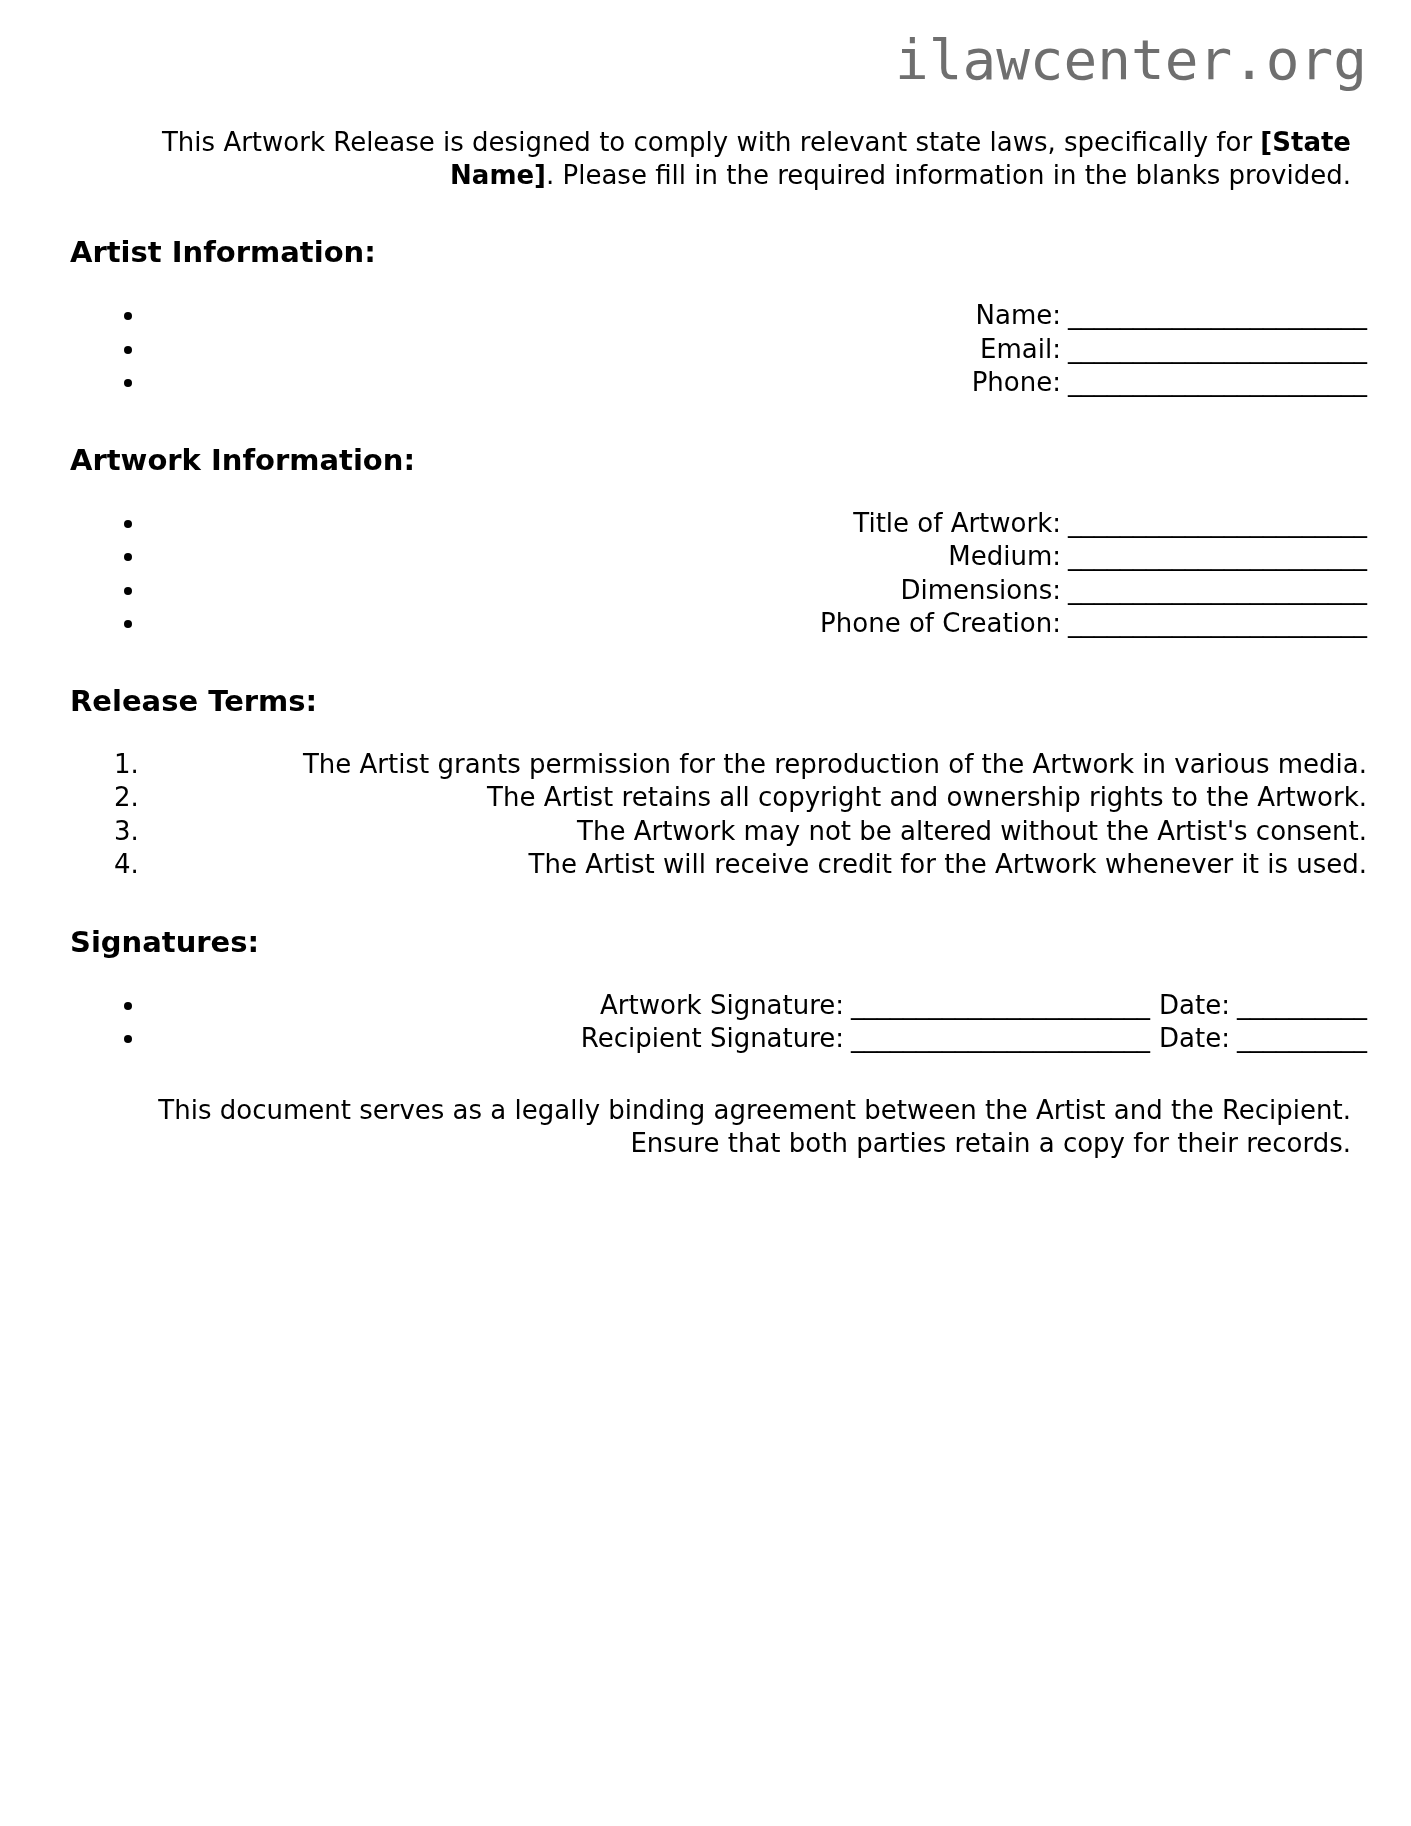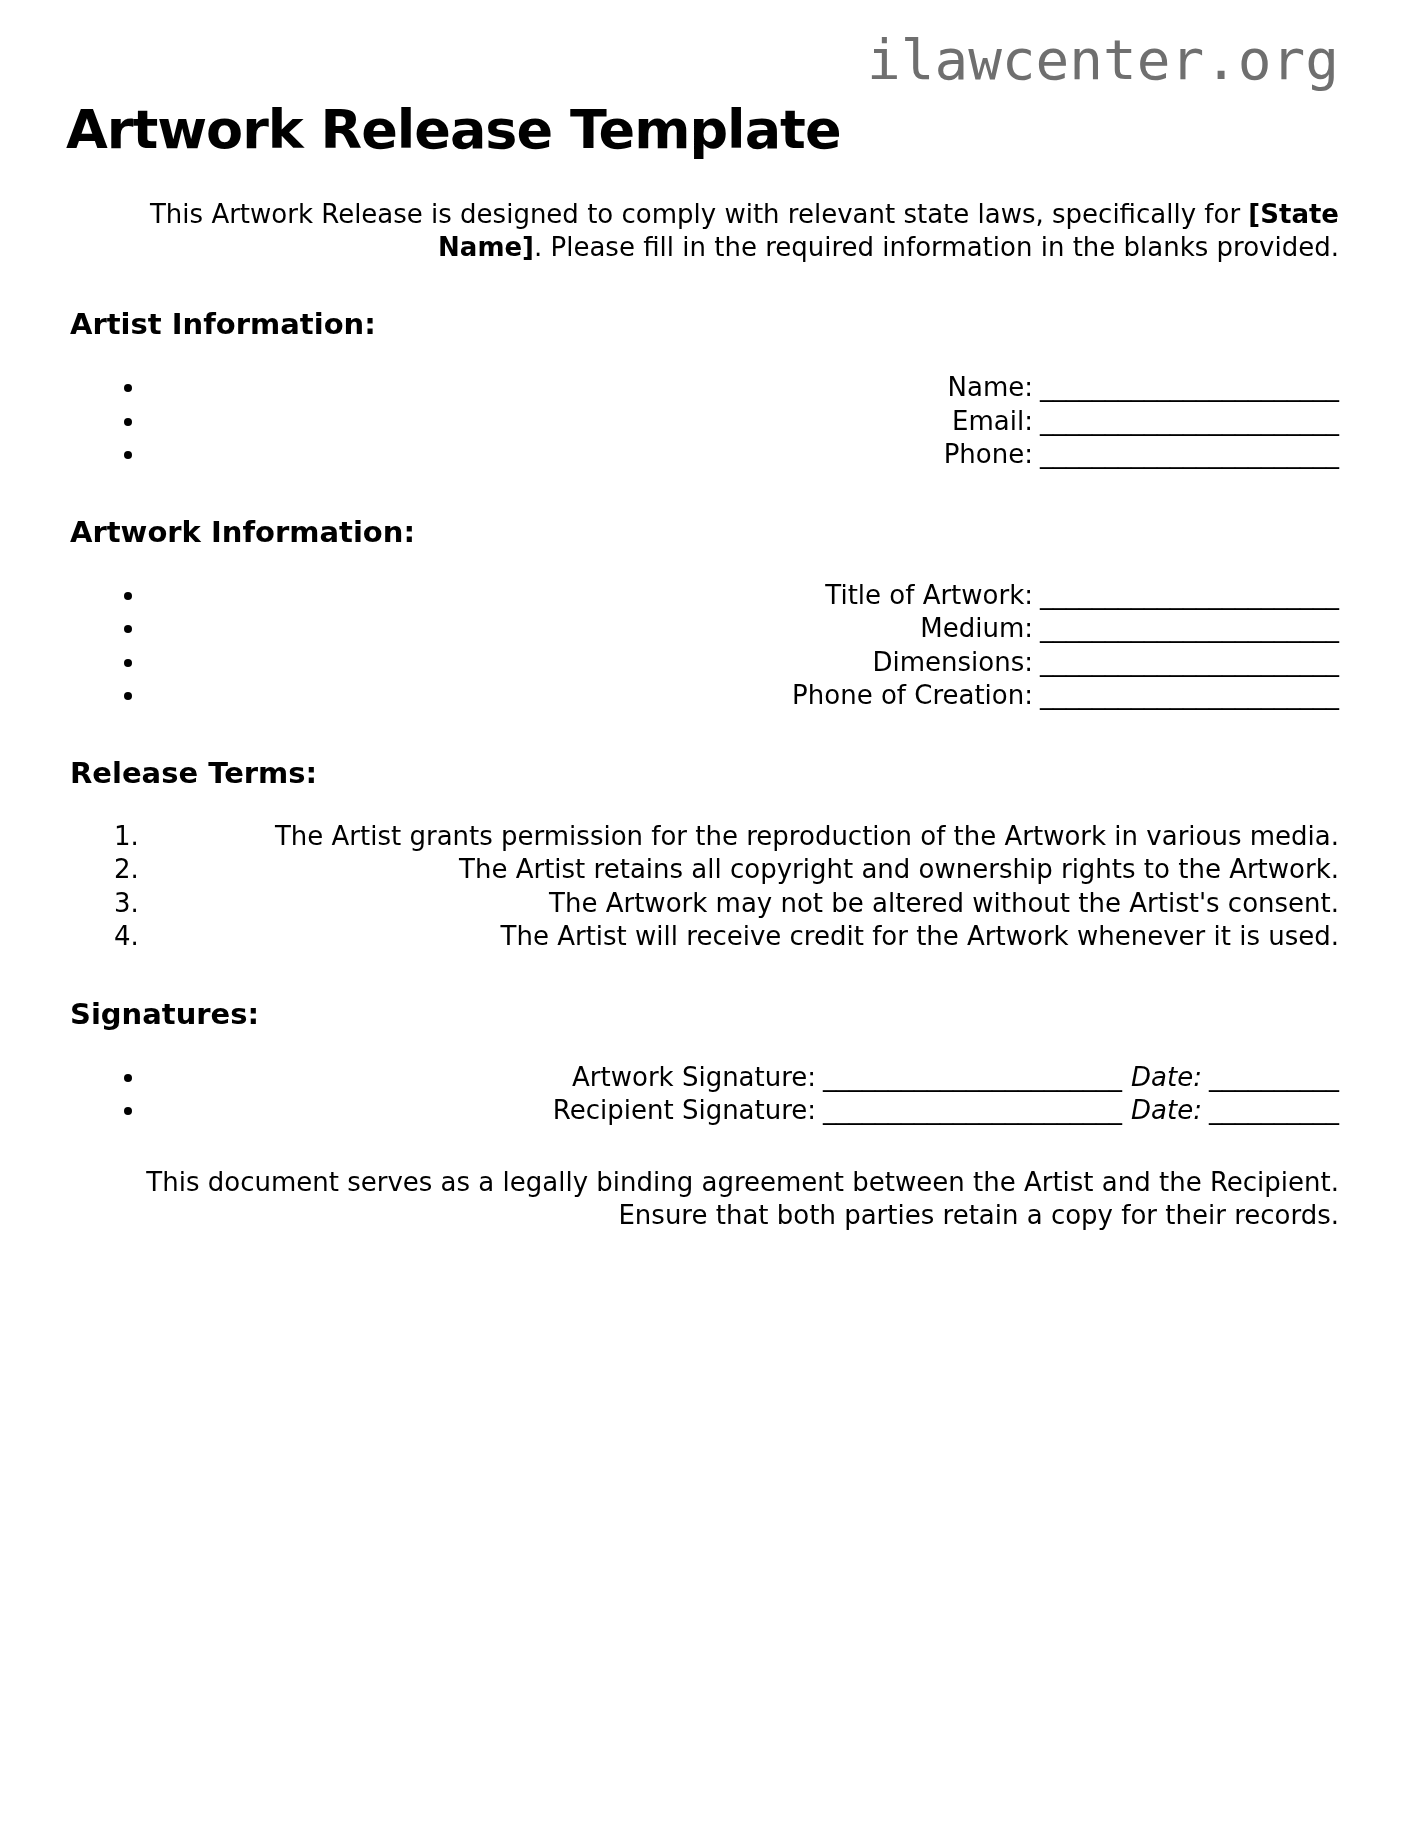--- a/index.html
+++ b/index.html
@@ -6,21 +6,21 @@
   html, body { margin: 0; padding: 0; background: #ffffff; }
   body {
     width: 1411px; height: 1826px;
     font-family: "DejaVu Sans", "Liberation Sans", sans-serif;
     color: #000000;
     -webkit-font-smoothing: antialiased;
   }
   .page {
     box-sizing: border-box;
     width: 1411px; height: 1506px;
-    padding: 26px 72px 0 66px;
+    padding: 26px 44px 0 66px;
     overflow: hidden;
   }
   .logo {
     text-align: right;
     font-family: "DejaVu Sans Mono", "Liberation Mono", monospace;
     font-size: 56px;
     line-height: 1;
     color: #6f6f6f;
     margin: 6px 0 0 0;
     white-space: nowrap;
@@ -53,31 +53,30 @@
   }
   ul.bullet-list { list-style: disc outside; }
   ol.number-list { list-style: decimal outside; }
   li { line-height: 33.5px; }
   .blank {
     white-space: nowrap;
     letter-spacing: 0;
     margin-left: 7px;
     font-style: italic;
   }
-  .date-label { margin-left: 9px; font-style: italic; }
+  .date-label { margin-left: 9px; }
   .b { font-weight: bold; }
 </style>
 </head>
 <body>
 
 <div class="page">
 
   <div class="logo">ilawcenter.org</div>
 
-  <h1 class="doc-title">Artwork Release Template</h1>
 
   <p class="paragraph body-text"><span>This Artwork Release is designed to comply with relevant state laws, specifically for </span><span class="b">[State Name]</span><span>. Please fill in the required information in the blanks provided.</span></p>
 
   <h3 class="section-heading">Artist Information:</h3>
   <ul class="bullet-list body-text">
     <li><span>Name:</span><span class="blank">_______________________</span></li>
     <li><span>Email:</span><span class="blank">_______________________</span></li>
     <li><span>Phone:</span><span class="blank">_______________________</span></li>
   </ul>
 

